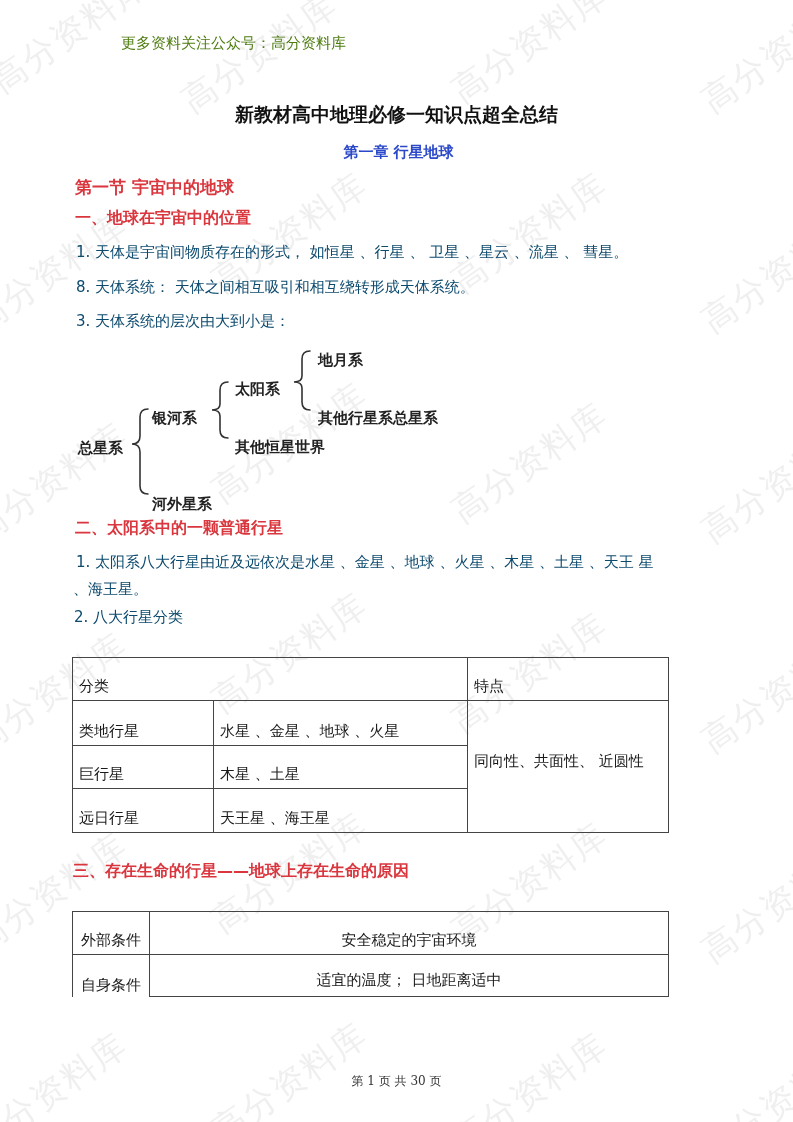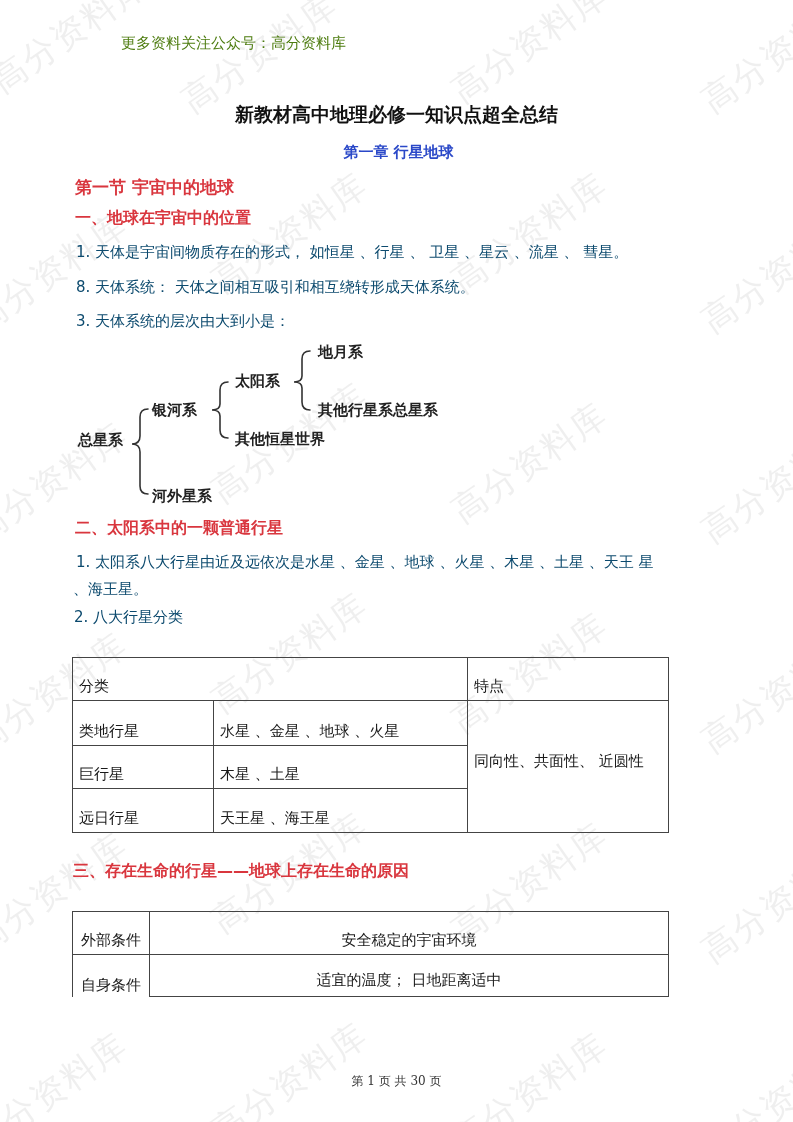--- a/index.html
+++ b/index.html
@@ -11,21 +11,21 @@
     .title { position: absolute; left: 0; width: 793px; top: 102px; text-align: center;
              font-size: 19px; font-weight: bold; color: #111; }
     .chapter { position: absolute; left: 0; width: 793px; top: 143px; text-align: center;
                padding-left: 2px; font-size: 15px; font-weight: bold; color: #2a48c8; }
     .h-red { position: absolute; left: 75px; font-weight: bold; color: #d9363e; }
     .h1 { top: 176px; font-size: 17px; }
     .h2 { top: 208px; font-size: 16px; }
     .para { position: absolute; left: 76px; font-size: 15px; color: #0c4a6e; white-space: nowrap; }
     .tree { position: absolute; left: 0; top: 0; }
     .tree-label { position: absolute; font-size: 15px; font-weight: bold; color: #222;
-                  font-family: "DejaVu Serif", "Liberation Serif", serif; white-space: nowrap; }
+                  font-family: "DejaVu Serif", "Liberation Serif", serif; white-space: nowrap; margin-top: 8px; }
     table.t { position: absolute; border-collapse: collapse; font-size: 15px; color: #1a1a1a; }
     table.t td { border: 1px solid #444; padding: 0 6px; vertical-align: bottom; }
     .footer { position: absolute; left: 0; width: 793px; top: 1073px; text-align: center;
               font-size: 12px; color: #333; font-family: "DejaVu Serif", "Liberation Serif", serif; }
   </style>
 </head>
 <body>
 
 <div class="wm" style="left:170px;top:30px;">高分资料库</div>
 <div class="wm" style="left:440px;top:20px;">高分资料库</div>

